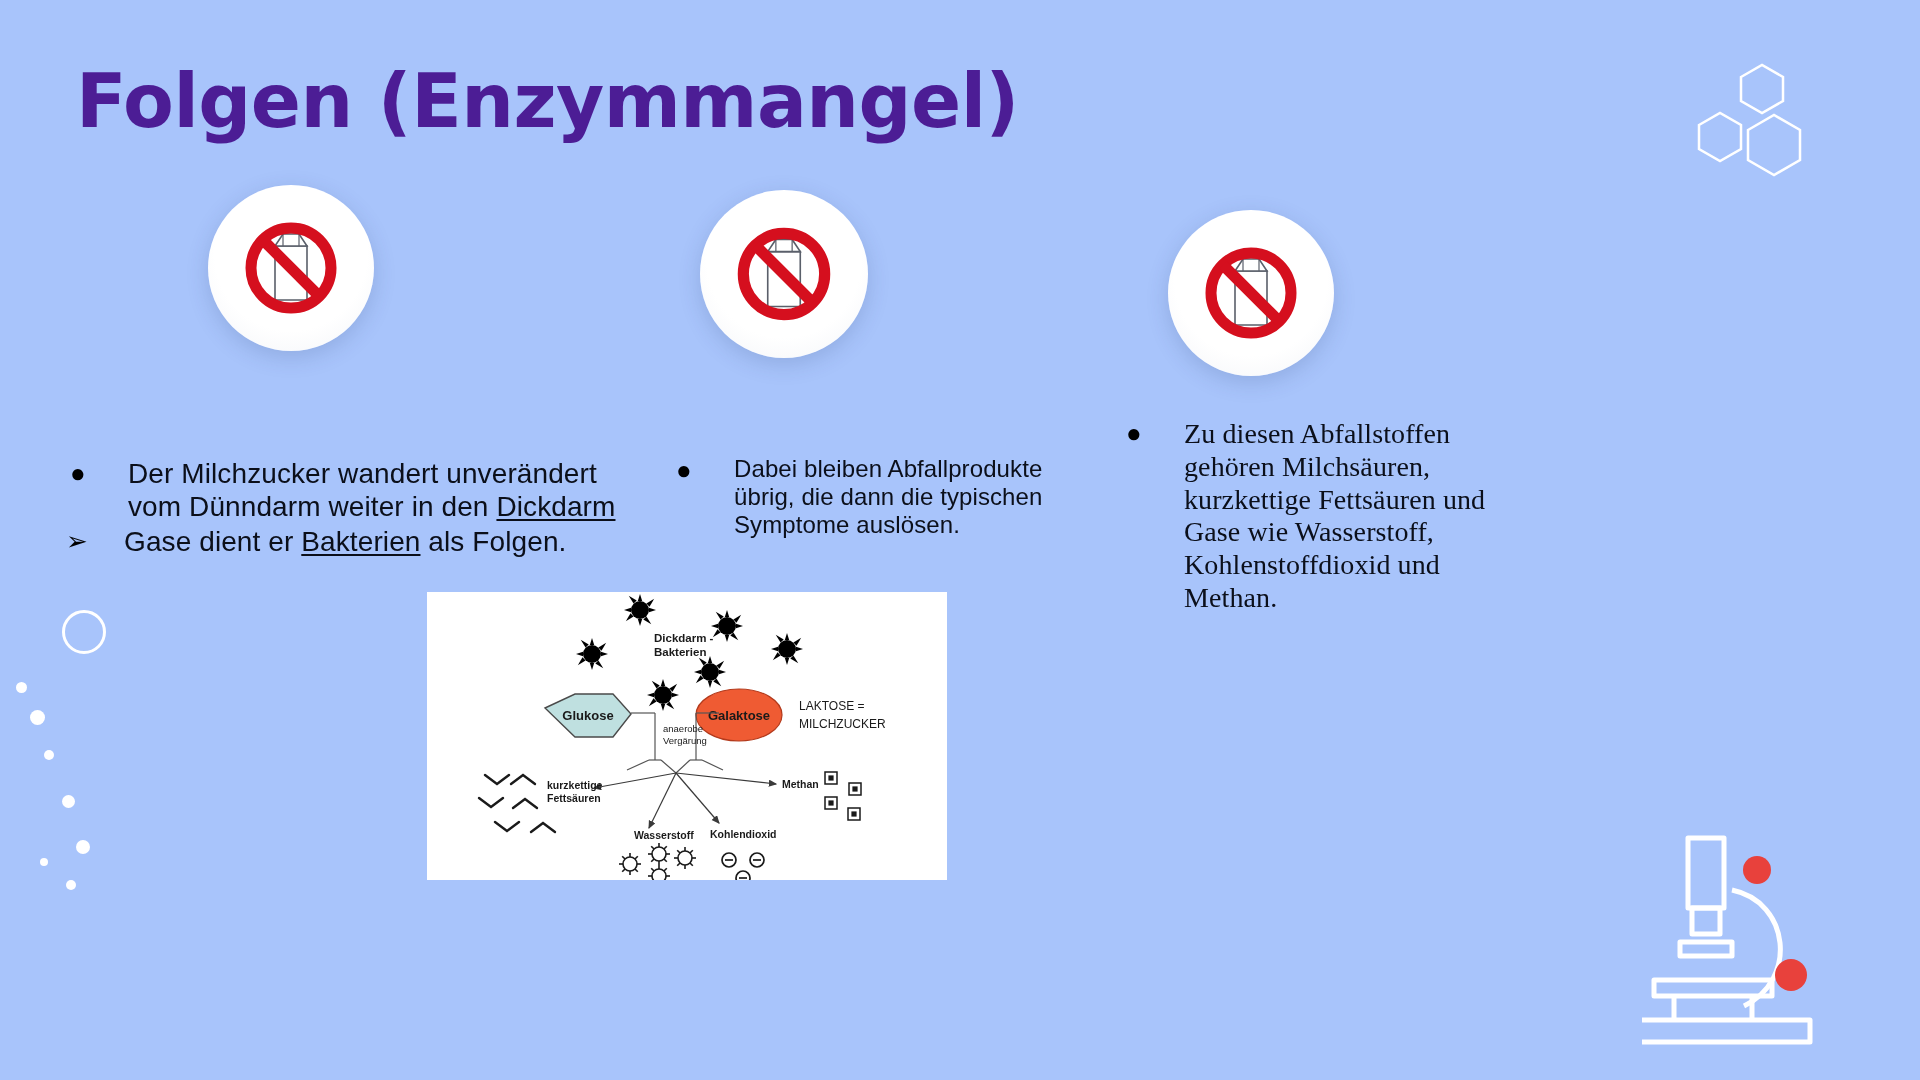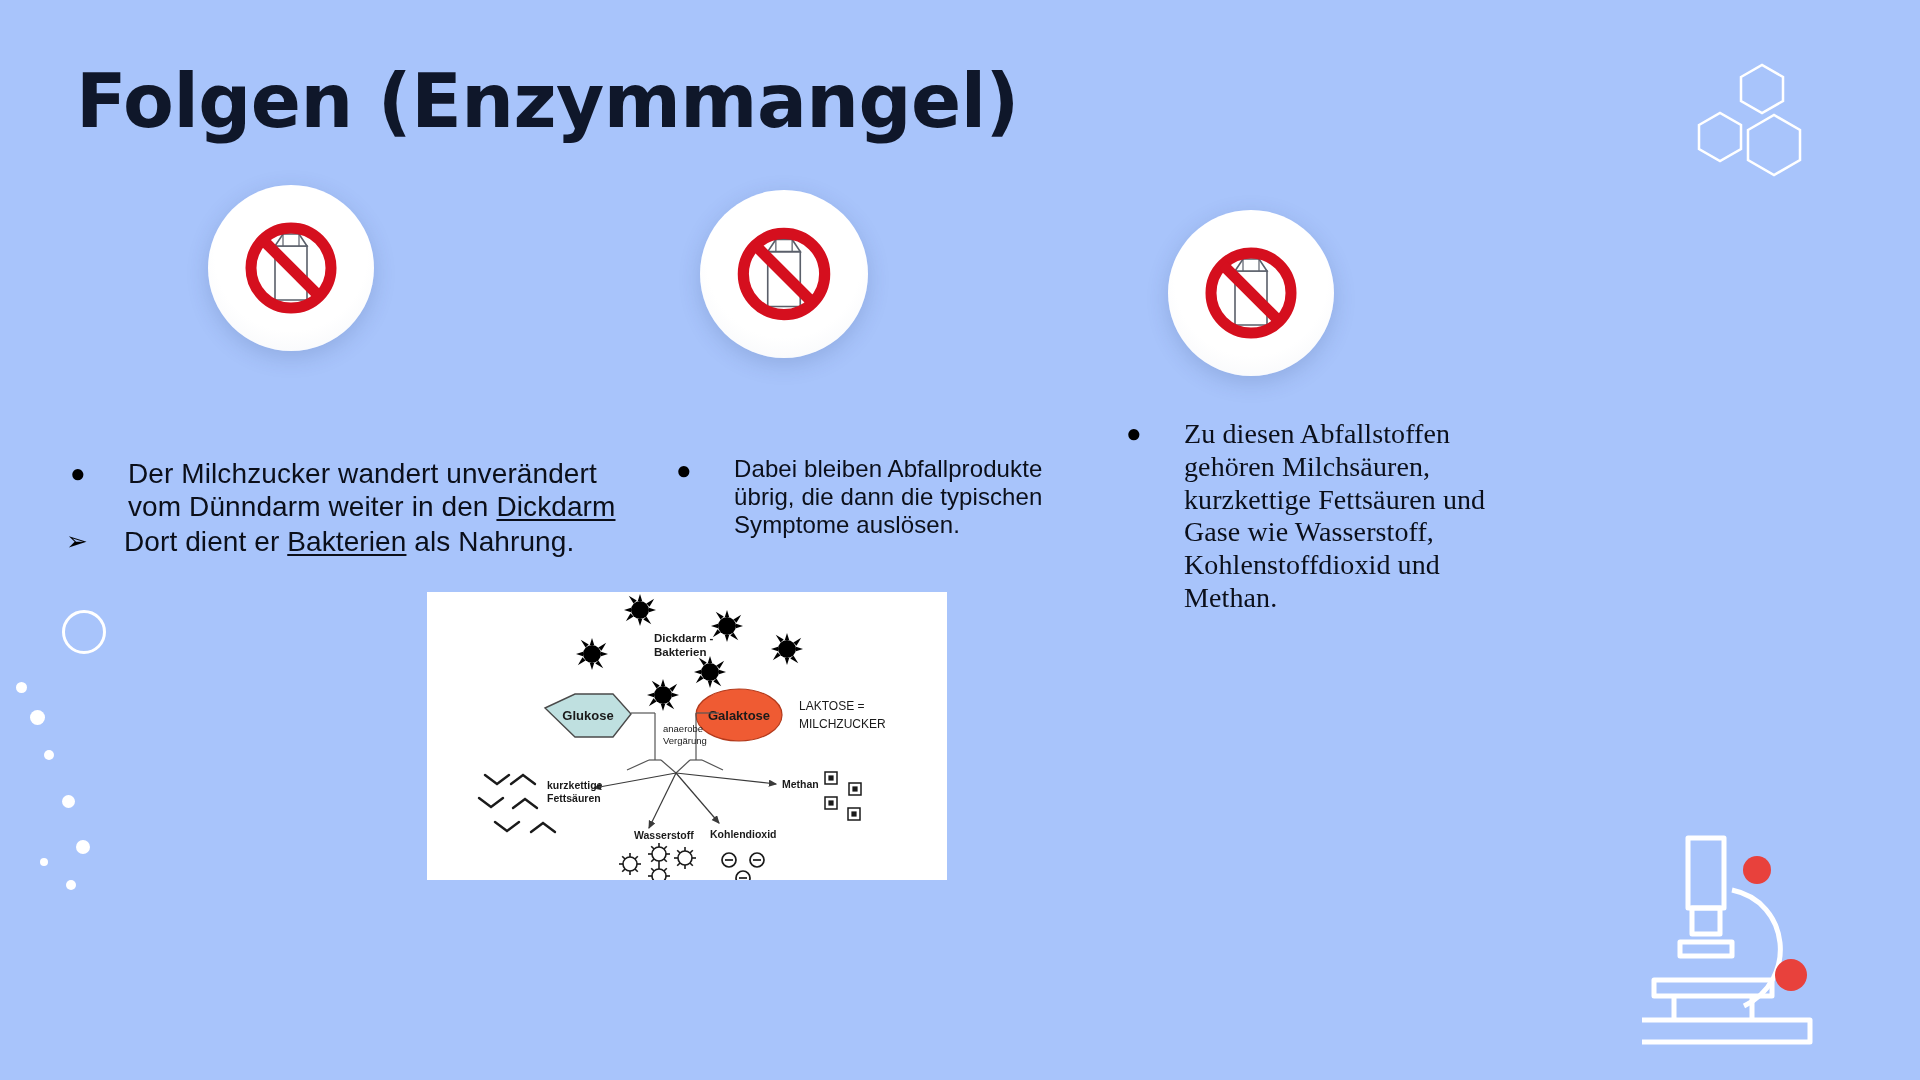--- a/index.html
+++ b/index.html
@@ -20,21 +20,21 @@
   }
 
   
   .title {
     position: absolute;
     left: 76px;
     top: 58px;
     font-size: 74px;
     font-weight: 800;
     letter-spacing: -0.5px;
-    color: #0f172a;
+    color: #4c1d95;
     white-space: nowrap;
     font-family: "DejaVu Sans", sans-serif;
   }
 
   
   .hex-deco {
     position: absolute;
     right: 52px;
     top: 30px;
     width: 200px;
@@ -179,21 +179,21 @@
     </svg>
   </div>
 
   <div class="col col-left">
     <div class="bullet-row">
       <div class="marker dot">●</div>
       <div class="btext"><span>Der Milchzucker wandert unverändert vom Dünndarm weiter in den </span><span class="u">Dickdarm</span></div>
     </div>
     <div class="bullet-row">
       <div class="marker arrow">➢</div>
-      <div class="btext"><span>Dort dient er </span><span class="u">Bakterien</span><span> als Nahrung.</span></div>
+      <div class="btext"><span>Gase dient er </span><span class="u">Bakterien</span><span> als Folgen.</span></div>
     </div>
   </div>
 
   <div class="col col-mid">
     <div class="bullet-row">
       <div class="marker dot">●</div>
       <div class="btext">Dabei bleiben Abfallprodukte übrig, die dann die typischen Symptome auslösen.</div>
     </div>
   </div>
 

